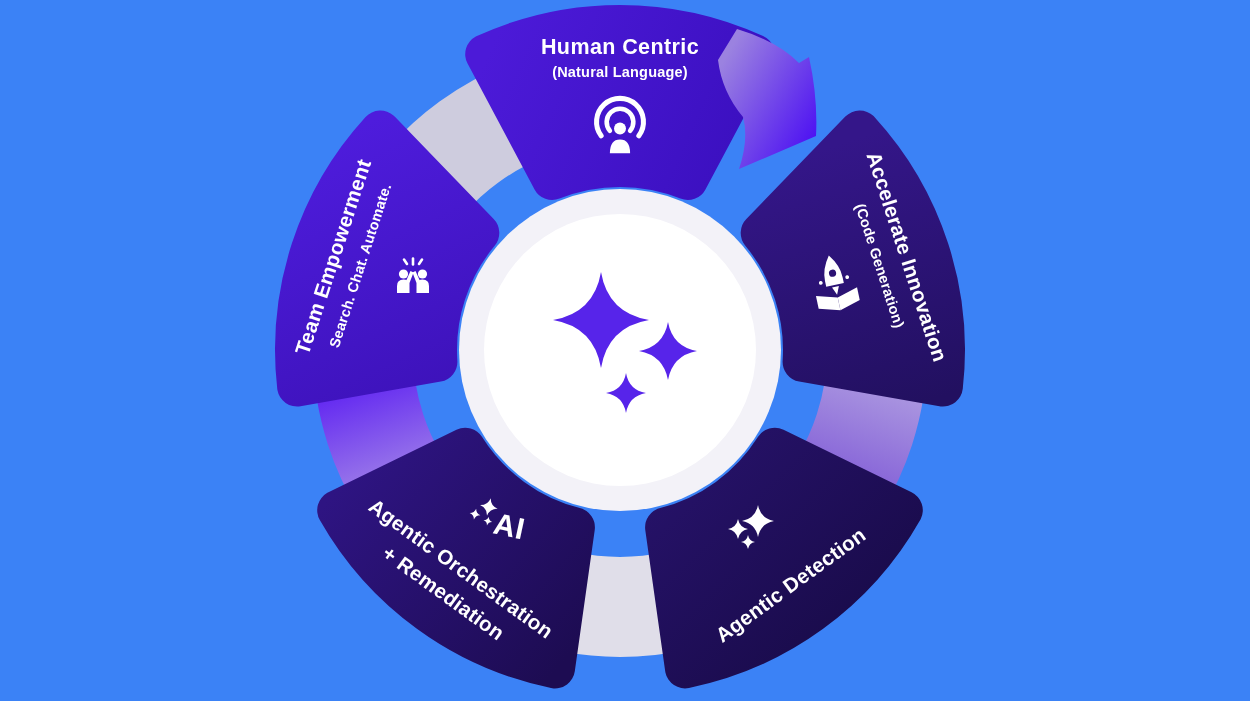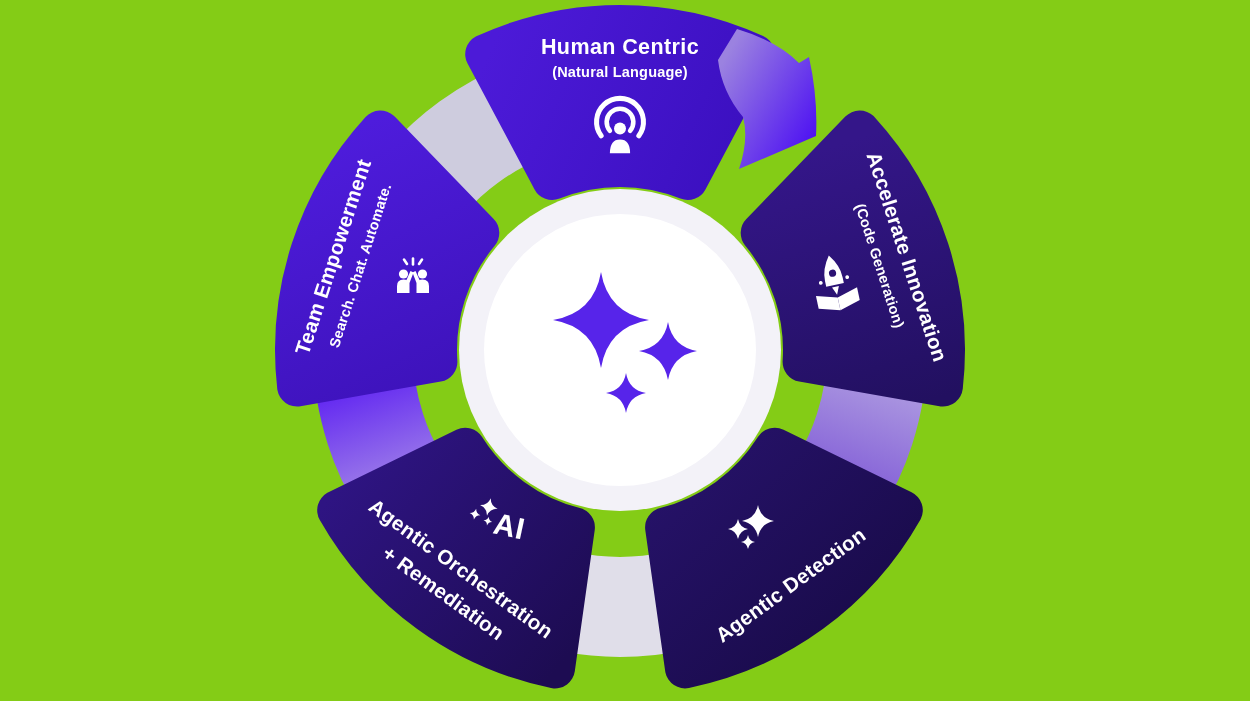--- a/index.html
+++ b/index.html
@@ -1,20 +1,20 @@
 <!DOCTYPE html>
 <html><head>
 <meta charset="utf-8">
 <title>Diagram</title>
 <style>
   html,body{margin:0;padding:0;background:#ffffff;}
   .stage{
     position:relative;
     width:1250px;height:701px;
-    background:#84cc16;
+    background:#3b82f6;
     overflow:hidden;
     font-family:"Liberation Sans", sans-serif;
   }
   svg text{
     font-family:"Liberation Sans", sans-serif;
     font-weight:700;
     fill:#ffffff;
   }
   .seg-title{font-size:21.5px;letter-spacing:.4px;}
   .seg-title-sm{font-size:20.5px;letter-spacing:.3px;}

